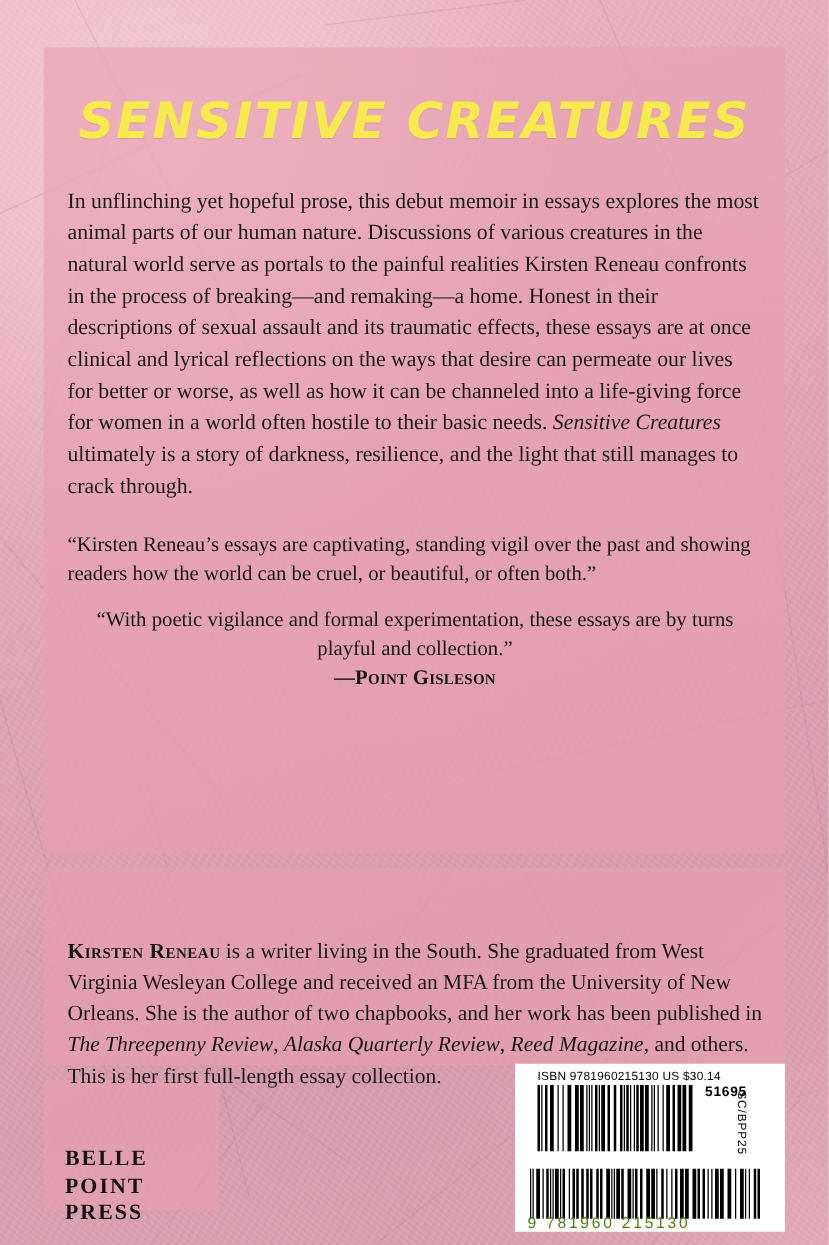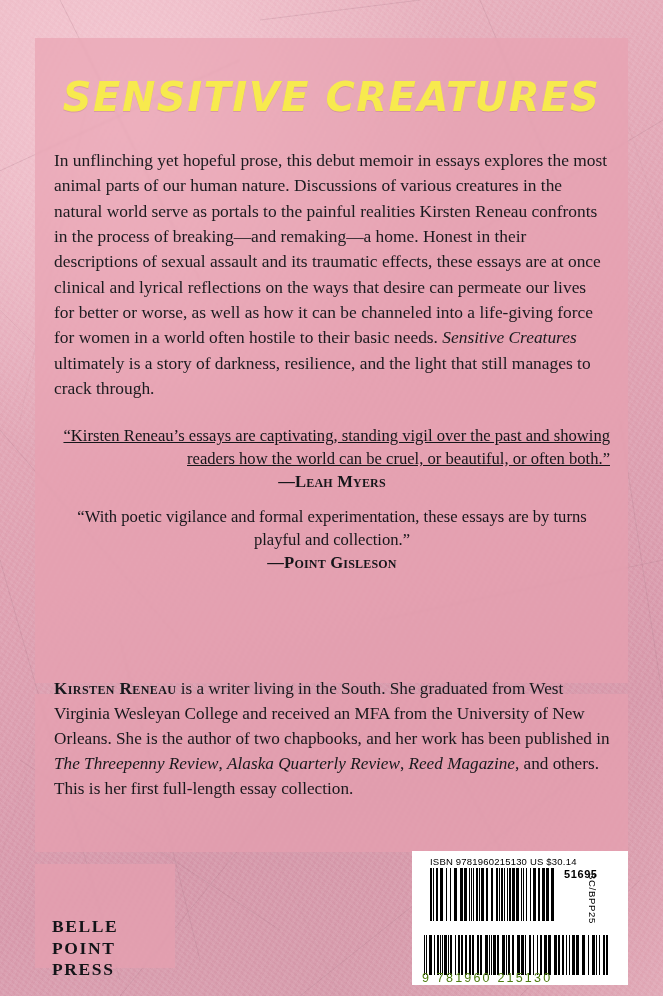--- a/index.html
+++ b/index.html
@@ -103,30 +103,30 @@
     font-size: 16.6px;
     line-height: 1.38;
   }
   .blurb-attr {
     font-size: 16.6px;
     font-weight: 700;
     font-variant: small-caps;
     letter-spacing: 0.2px;
     margin-top: 1px;
   }
-  .b0 .blurb-text { text-align: right; text-decoration: underline; }
+  .b0 .blurb-text { text-align: left; }
   .b0 .blurb-attr { text-align: center; }
   .b1 .blurb-text, .b1 .blurb-attr,
   .b2 .blurb-text, .b2 .blurb-attr { text-align: center; }
   .blurb-text .ital { font-style: italic; }
   
   #bio {
     position: absolute;
     left: 54px;
-    top: 676px;
+    top: 748px;
     width: 556px;
     font-size: 17.2px;
     line-height: 1.46;
     color: #18181c;
   }
   #bio .name {
     font-variant: small-caps;
     font-weight: 700;
     letter-spacing: 0.4px;
   }
@@ -255,21 +255,20 @@
   <div class="panel" id="panel-bio"></div>
   <div class="panel" id="panel-logo"></div>
 
   <div id="title">SENSITIVE CREATURES</div>
 
   <div id="description">In unflinching yet hopeful prose, this debut memoir in essays explores the most animal parts of our human nature. Discussions of various creatures in the natural world serve as portals to the painful realities Kirsten Reneau confronts in the process of breaking—and remaking—a home. Honest in their descriptions of sexual assault and its traumatic effects, these essays are at once clinical and lyrical reflections on the ways that desire can permeate our lives for better or worse, as well as how it can be channeled into a life-giving force for women in a world often hostile to their basic needs. <span class="ital">Sensitive Creatures</span> ultimately is a story of darkness, resilience, and the light that still manages to crack through.</div>
 
   <div id="blurbs">
       <div class="blurb b0">
         <div class="blurb-text">“Kirsten Reneau’s essays are captivating, standing vigil over the past and showing readers how the world can be cruel, or beautiful, or often both.”</div>
-        <div class="blurb-attr">—Leah Myers</div>
       </div>
       <div class="blurb b1">
         <div class="blurb-text">“With poetic vigilance and formal experimentation, these essays are by turns playful and collection.”</div>
         <div class="blurb-attr">—Point Gisleson</div>
       </div>
     </div>
 
   <div id="bio"><span class="name">Kirsten Reneau</span> is a writer living in the South. She graduated from West Virginia Wesleyan College and received an MFA from the University of New Orleans. She is the author of two chapbooks, and her work has been published in <span class="ital">The Threepenny Review</span>, <span class="ital">Alaska Quarterly Review</span>, <span class="ital">Reed Magazine</span>, and others. This is her first full-length essay collection.</div>
 
   <div id="logo">

